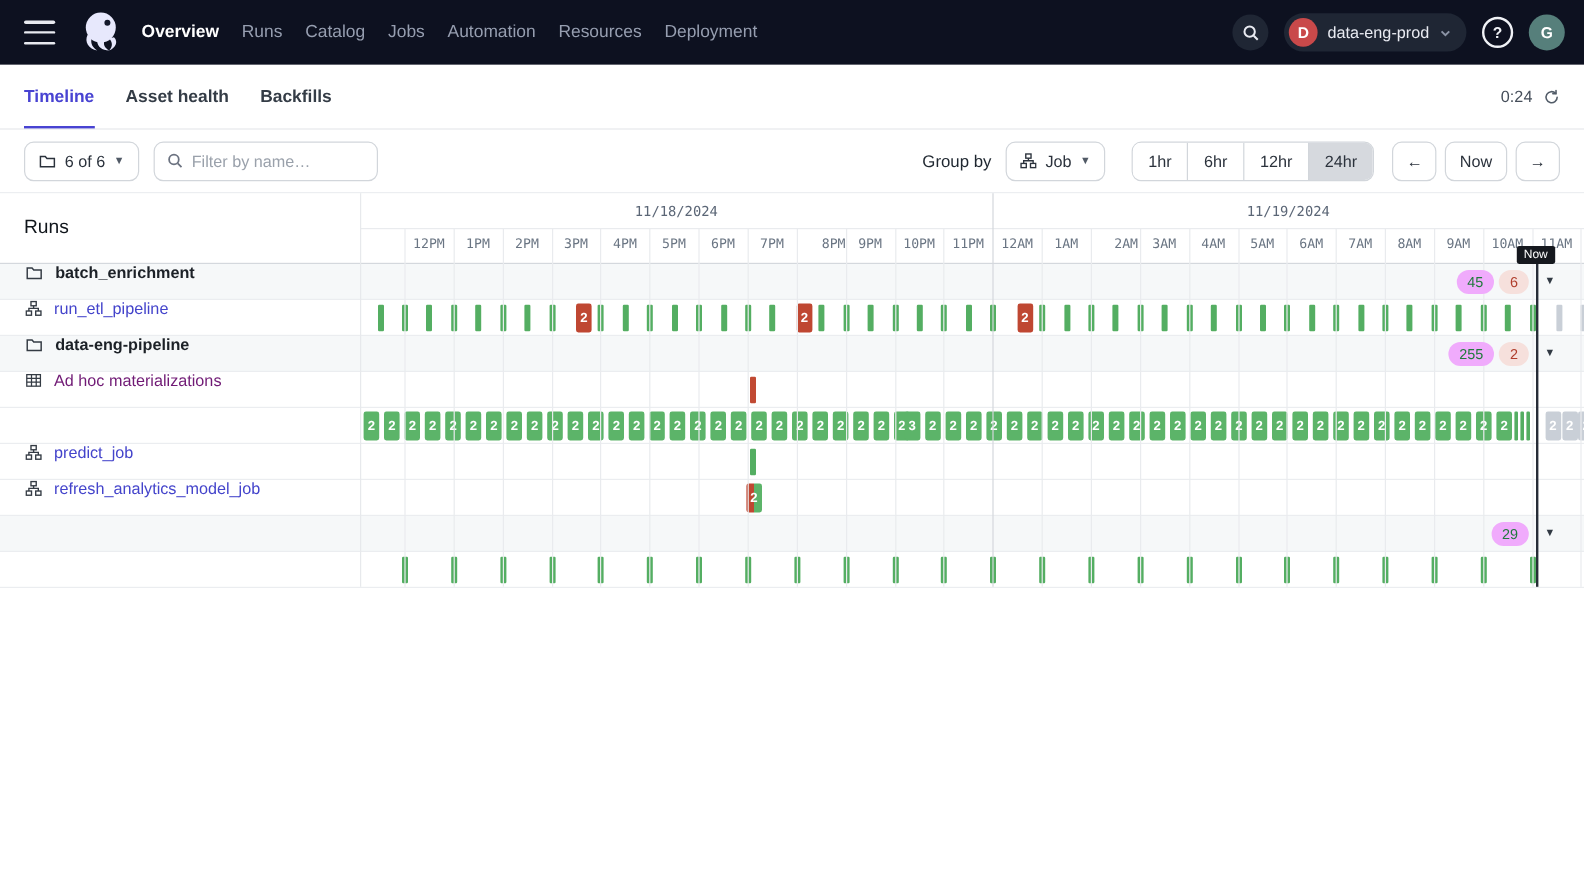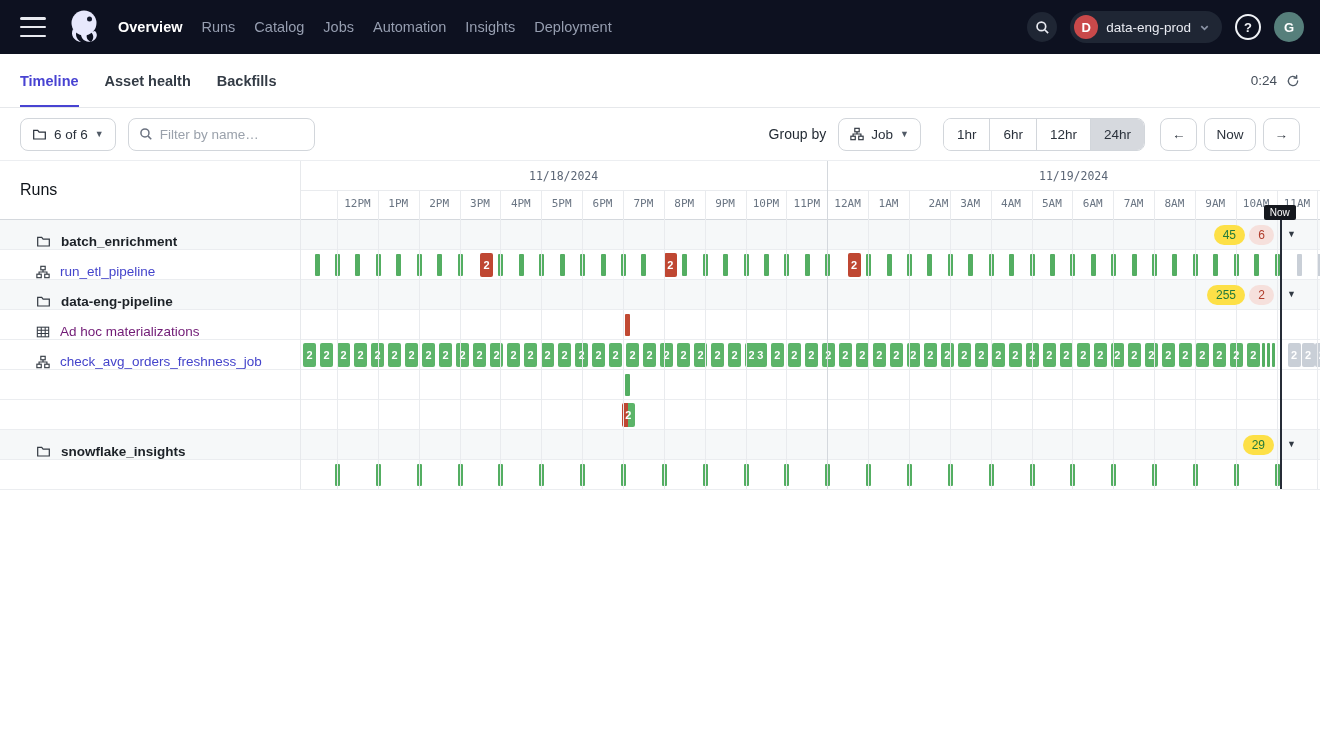--- a/index.html
+++ b/index.html
@@ -47,37 +47,37 @@
 
   
   .timeline { position:relative; width:1320px; height:329px; border-top:1px solid #eceef1; }
   .tl-runs-label { position:absolute; left:20px; top:20px; font-size:16px; color:#10151b; }
   .tl-date { position:absolute; top:8px; height:16px; text-align:center; font-family:"DejaVu Sans Mono", monospace; font-size:11.5px; color:#5b6676; }
   .tl-hour { position:absolute; top:36px; height:16px; text-align:center; font-family:"DejaVu Sans Mono", monospace; font-size:11px; color:#6a7583; }
   .tl-datebar { position:absolute; left:300px; right:0; top:29px; border-top:1px solid #e9ebee; }
   .tl-body { position:absolute; left:0; right:0; top:58px; border-top:1px solid #d4d8dd; }
   .tl-row { position:relative; height:30px; border-bottom:1px solid #ebedf0; background:#fff; }
   .tl-row.group { background:#f6f8f9; }
-  .row-left { position:absolute; left:0; top:0; width:300px; height:100%; display:flex; align-items:flex-end; gap:10px; padding-left:36px; z-index:12; }
+  .row-left { position:absolute; left:0; top:0; width:300px; height:100%; display:flex; align-items:flex-start; gap:10px; padding-left:21px; z-index:12; }
   .row-name { font-size:13.5px; }
   .row-name.group-name { font-weight:700; color:#1c2127; }
   .row-name.job-link { color:#4444cb; cursor:pointer; }
   .row-name.adhoc-name { color:#701a75; }
   .lane { position:absolute; left:300px; right:0; top:0; height:100%; overflow:hidden; z-index:10; }
   .mk { position:absolute; }
   .mk-bar { width:5px; height:22px; top:4px; background:#54ae62; border-radius:1px; }
   .mk-bar.fail { background:#c14a33; }
   .mk-bar.sched { background:#c9cfd7; }
   .mk-slim { width:3px; height:24px; top:3px; background:#54ae62; border-radius:1px; }
   .mk-box { width:13px; height:24px; top:3px; border-radius:2px; background:#5cb469; color:#fff; font-size:11px; font-weight:700; display:flex; align-items:center; justify-content:center; }
   .mk-box.fail { background:#bf4732; }
   .mk-box.sched { background:#c9cfd7; }
   .mk-box.split { background:linear-gradient(90deg,#bf4732 0 50%,#5cb469 50% 100%); }
   .badge { position:absolute; top:5px; height:20px; line-height:20px; border-radius:10px; padding:0 9px; font-size:12px; z-index:14; }
-  .badge.succ { background:#fde047; color:#217a3c; }
+  .badge.succ { background:#f0abfc; color:#217a3c; }
   .badge.fail { background:#f6e0dc; color:#b03d2c; }
   .row-caret { position:absolute; right:24px; top:9px; font-size:9px; color:#323a44; cursor:pointer; z-index:14; }
   .gridline { position:absolute; width:1px; top:29px; bottom:0; background:#e9ebee; z-index:11; pointer-events:none; }
   .gridline.day { top:0; background:#d4d8dd; }
   .tl-vsep { position:absolute; left:300px; top:0; bottom:0; width:1px; background:#e7e9ec; z-index:11; }
   .now-line { position:absolute; top:44px; bottom:0; width:2px; background:#262c37; z-index:30; }
   .now-tip { position:absolute; top:44px; height:15px; transform:translateX(-50%); background:#15181e; color:#fff; font-size:10px; line-height:15px; padding:0 6px; border-radius:2px; z-index:31; }
   .icn { display:flex; align-items:center; }
 </style>
 </head>
@@ -95,21 +95,21 @@
     <path d="M9 22c-3 6 1 12 8 13-5-3-6-8-4-11z" fill="#e7e8fc"></path>
     <path d="M17 27c0 5 4 8 10 8-4-2-5-5-4-8z" fill="#e7e8fc"></path>
     <path d="M27 25c3 3 3 7 0 10 5-2 8-7 4-11z" fill="#e7e8fc"></path>
   </svg>
   <div class="nav-items" id="nav-items">
       <span class="nav-item active">Overview</span>
       <span class="nav-item">Runs</span>
       <span class="nav-item">Catalog</span>
       <span class="nav-item">Jobs</span>
       <span class="nav-item">Automation</span>
-      <span class="nav-item">Insights</span>
+      <span class="nav-item">Resources</span>
       <span class="nav-item">Deployment</span>
     </div>
   <div class="topnav-right">
     <div class="nav-circle">
       <svg width="15" height="15" viewBox="0 0 16 16" fill="none" stroke="#e9ebf2" stroke-width="1.8">
           <circle cx="6.8" cy="6.8" r="4.6"></circle>
           <path d="M10.4 10.4 14 14"></path>
         </svg>
     </div>
     <div class="deploy-pill">
@@ -196,21 +196,21 @@
     </div>
   <div id="tl-hours">
       <div class="tl-hour" style="left: 337px; width: 40.85px;">12PM</div>
       <div class="tl-hour" style="left: 377.85px; width: 40.85px;">1PM</div>
       <div class="tl-hour" style="left: 418.7px; width: 40.85px;">2PM</div>
       <div class="tl-hour" style="left: 459.55px; width: 40.85px;">3PM</div>
       <div class="tl-hour" style="left: 500.4px; width: 40.85px;">4PM</div>
       <div class="tl-hour" style="left: 541.25px; width: 40.85px;">5PM</div>
       <div class="tl-hour" style="left: 582.1px; width: 40.85px;">6PM</div>
       <div class="tl-hour" style="left: 622.95px; width: 40.85px;">7PM</div>
-      <div class="tl-hour" style="left: 663.8px; width: 40.85px;">8PM</div>
+      <div class="tl-hour" style="left: 663.8px; width: 40.85px; text-align: right;">8PM</div>
       <div class="tl-hour" style="left: 704.65px; width: 40.85px;">9PM</div>
       <div class="tl-hour" style="left: 745.5px; width: 40.85px;">10PM</div>
       <div class="tl-hour" style="left: 786.35px; width: 40.85px;">11PM</div>
       <div class="tl-hour" style="left: 827.2px; width: 40.85px;">12AM</div>
       <div class="tl-hour" style="left: 868.05px; width: 40.85px;">1AM</div>
       <div class="tl-hour" style="left: 918px; width: 40.85px;">2AM</div>
       <div class="tl-hour" style="left: 949.75px; width: 40.85px;">3AM</div>
       <div class="tl-hour" style="left: 990.6px; width: 40.85px;">4AM</div>
       <div class="tl-hour" style="left: 1031.45px; width: 40.85px;">5AM</div>
       <div class="tl-hour" style="left: 1072.3px; width: 40.85px;">6AM</div>
@@ -343,29 +343,20 @@
             <rect x="1.5" y="2.5" width="13" height="11"></rect>
             <path d="M1.5 6h13M1.5 9.7h13M6 2.5v11M10.5 2.5v11"></path>
           </svg>
           <span class="row-name adhoc-name">Ad hoc materializations</span>
         </div>
         <div class="lane">
           <span class="mk mk-bar fail" style="left: 325px;"></span>
         </div>
       </div>
       <div class="tl-row">
-        <div class="row-left">
-          <svg width="14" height="14" viewBox="0 0 16 16" fill="none" stroke="#343b44" stroke-width="1.3">
-            <rect x="5.5" y="1.5" width="5" height="4"></rect>
-            <rect x="1" y="10.5" width="5" height="4"></rect>
-            <rect x="10" y="10.5" width="5" height="4"></rect>
-            <path d="M8 5.5V8M3.5 10.5V8h9v2.5"></path>
-          </svg>
-          <span class="row-name job-link">check_avg_orders_freshness_job</span>
-        </div>
         <div class="lane">
           <span class="mk mk-box" style="left: 3.1px;">2</span>
           <span class="mk mk-box" style="left: 20.1px;">2</span>
           <span class="mk mk-box" style="left: 37.1px;">2</span>
           <span class="mk mk-box" style="left: 54.1px;">2</span>
           <span class="mk mk-box" style="left: 71.1px;">2</span>
           <span class="mk mk-box" style="left: 88.1px;">2</span>
           <span class="mk mk-box" style="left: 105.1px;">2</span>
           <span class="mk mk-box" style="left: 122.1px;">2</span>
           <span class="mk mk-box" style="left: 139.1px;">2</span>
@@ -419,36 +410,48 @@
           <span class="mk mk-box" style="left: 946.9px;">2</span>
           <span class="mk mk-slim" style="left: 961.6px;"></span>
           <span class="mk mk-slim" style="left: 966.9px;"></span>
           <span class="mk mk-slim" style="left: 972.2px;"></span>
           <span class="mk mk-box sched" style="left: 987.6px;">2</span>
           <span class="mk mk-box sched" style="left: 1001.5px;">2</span>
           <span class="mk mk-box sched" style="left: 1015.4px;">2</span>
         </div>
       </div>
       <div class="tl-row">
+        <div class="row-left">
+          <svg width="14" height="14" viewBox="0 0 16 16" fill="none" stroke="#343b44" stroke-width="1.3">
+            <rect x="5.5" y="1.5" width="5" height="4"></rect>
+            <rect x="1" y="10.5" width="5" height="4"></rect>
+            <rect x="10" y="10.5" width="5" height="4"></rect>
+            <path d="M8 5.5V8M3.5 10.5V8h9v2.5"></path>
+          </svg>
+          <span class="row-name job-link">predict_job</span>
+        </div>
         <div class="lane">
           <span class="mk mk-bar" style="left: 325px;"></span>
         </div>
       </div>
       <div class="tl-row">
+        <div class="row-left">
+          <svg width="14" height="14" viewBox="0 0 16 16" fill="none" stroke="#343b44" stroke-width="1.3">
+            <rect x="5.5" y="1.5" width="5" height="4"></rect>
+            <rect x="1" y="10.5" width="5" height="4"></rect>
+            <rect x="10" y="10.5" width="5" height="4"></rect>
+            <path d="M8 5.5V8M3.5 10.5V8h9v2.5"></path>
+          </svg>
+          <span class="row-name job-link">refresh_analytics_model_job</span>
+        </div>
         <div class="lane">
           <span class="mk mk-box split" style="left: 321.7px;">2</span>
         </div>
       </div>
       <div class="tl-row group">
-        <div class="row-left">
-          <svg width="15" height="15" viewBox="0 0 16 16" fill="none" stroke="#343b44" stroke-width="1.3">
-            <path d="M1.8 12.8V3.6h4.3l1.5 1.8h6.6v7.4z"></path>
-          </svg>
-          <span class="row-name group-name">snowflake_insights</span>
-        </div>
         <div class="lane"></div>
         <span class="badge succ" style="right: 46px;">29</span>
         <span class="row-caret">▼</span>
       </div>
       <div class="tl-row">
         <div class="lane">
           <span class="mk mk-bar" style="left: 35px;"></span>
           <span class="mk mk-bar" style="left: 75.8px;"></span>
           <span class="mk mk-bar" style="left: 116.7px;"></span>
           <span class="mk mk-bar" style="left: 157.5px;"></span>

